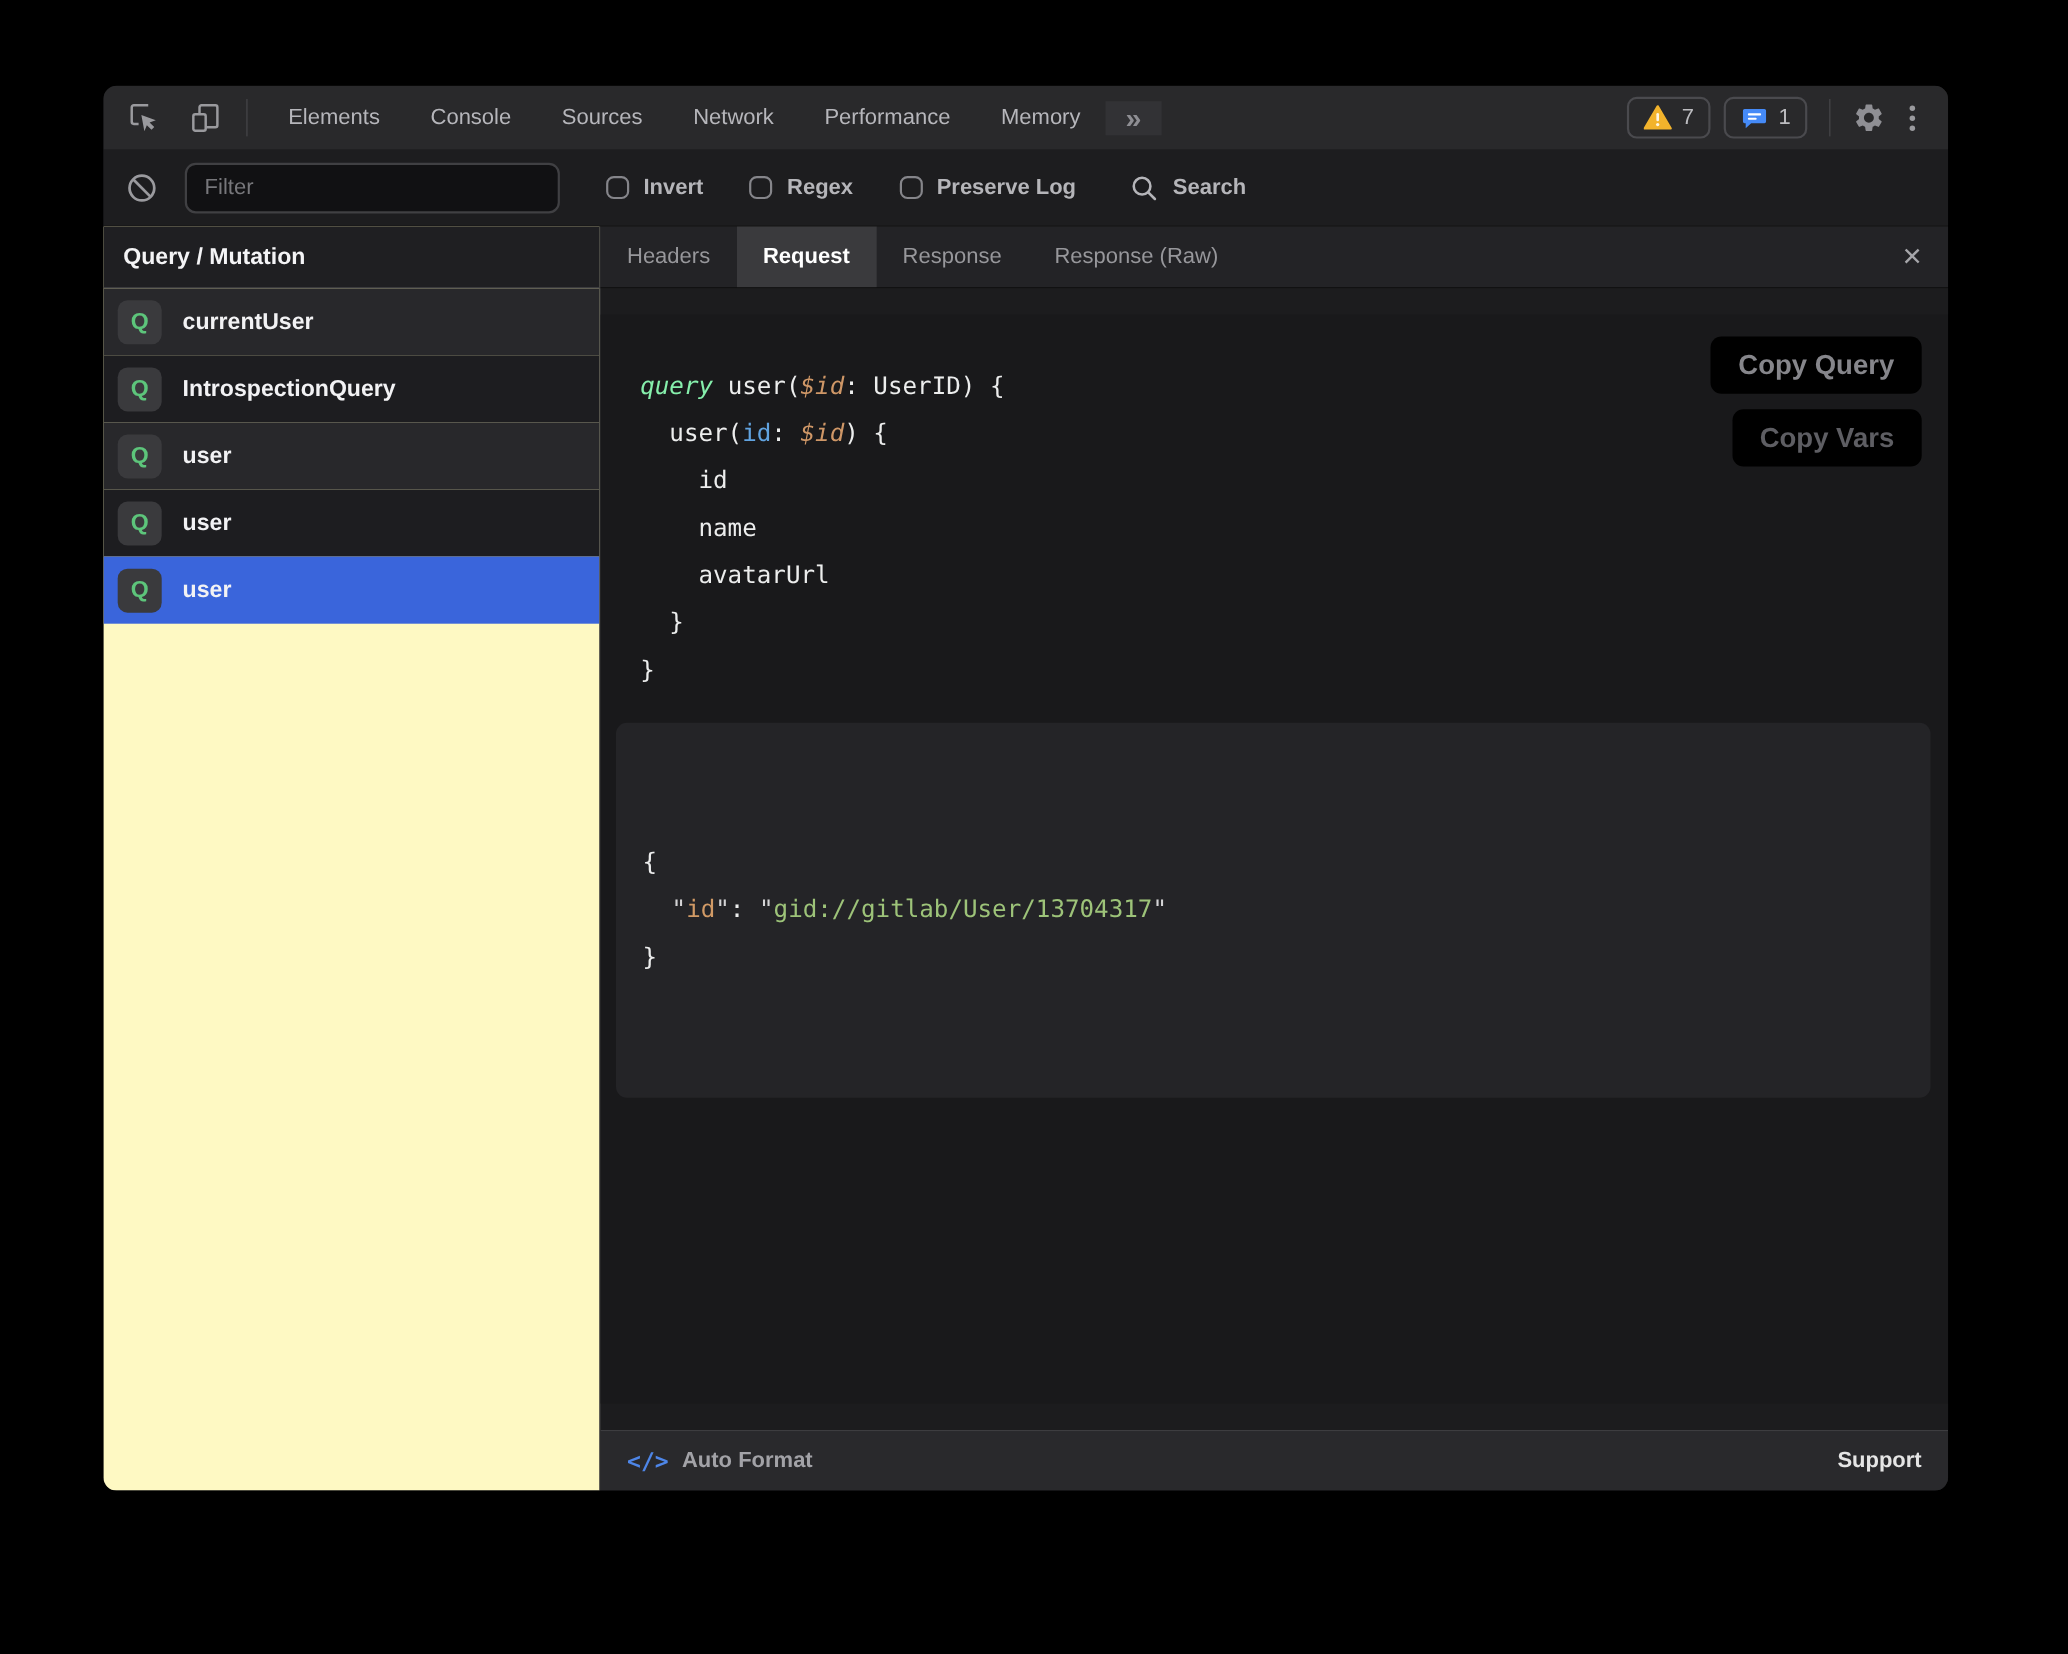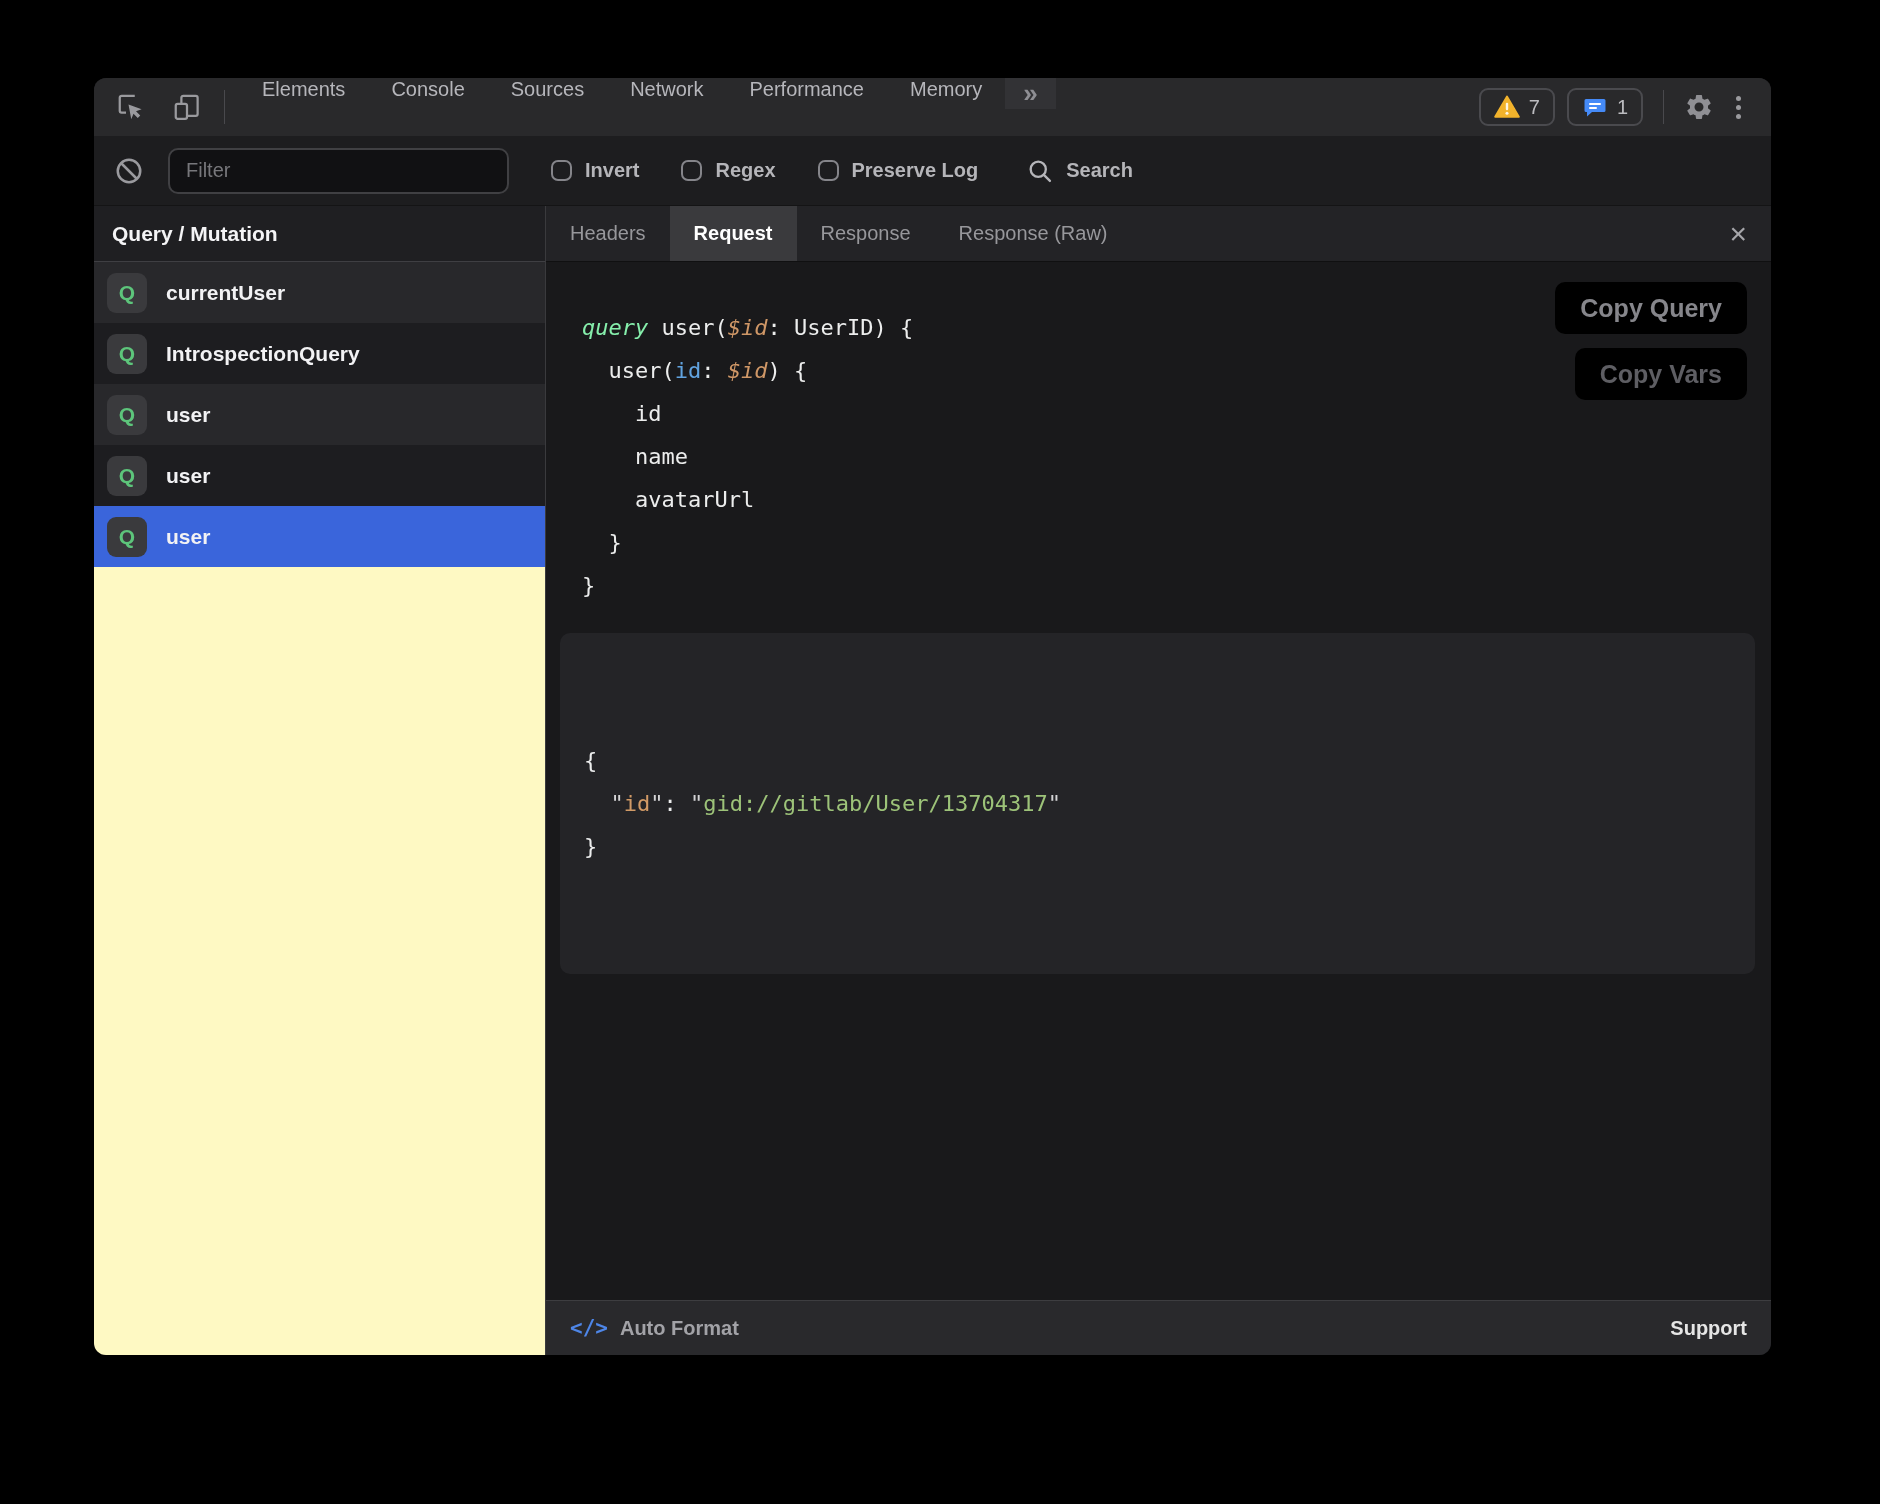--- a/index.html
+++ b/index.html
@@ -18,21 +18,21 @@
   .light.red{background:#ee6a5f;}
   .light.yellow{background:#f5bf4f;}
   .light.green{background:#61c554;}
   .title{position:absolute;left:0;right:0;text-align:center;color:#b9b8c0;font-size:20px;font-weight:700;}
 
   
   .toolbar{height:58px;flex:0 0 58px;background:#29292b;display:flex;align-items:stretch;}
   .tb-icons{display:flex;align-items:center;padding-left:22px;gap:26px;}
   .tb-icon{width:30px;height:30px;display:flex;align-items:center;justify-content:center;cursor:pointer;}
   .tb-sep{width:1px;background:#49494d;margin:12px 4px 12px 22px;}
-  .tabs{display:flex;align-items:flex-start;margin-left:10px;}
+  .tabs{display:flex;align-items:center;margin-left:10px;}
   .tab{display:flex;align-items:center;padding:0 23px;color:#b6b6bb;font-size:20px;cursor:pointer;}
   .tab.active{background:#030303;color:#ffffff;padding:0 28px;}
   .overflow-btn{display:flex;align-items:center;padding:0 18px;color:#8e8e93;font-size:26px;font-weight:700;
     background:#323235;cursor:pointer;}
   .tb-right{margin-left:auto;display:flex;align-items:center;gap:12px;padding-right:20px;}
   .badge-box{display:flex;align-items:center;gap:9px;border:2px solid #4a4a4e;border-radius:9px;
     height:38px;padding:0 13px;cursor:pointer;}
   .badge-count{color:#bcbcc0;font-size:20px;}
   .tb-sep2{width:1px;height:34px;background:#49494d;margin:0 8px;}
   .kebab{display:flex;flex-direction:column;gap:4px;padding:6px 10px;cursor:pointer;}
@@ -58,21 +58,21 @@
   .query-list{flex:1;overflow:hidden;}
   .qrow{height:61px;display:flex;align-items:center;padding-left:13px;cursor:pointer;}
   .qrow.odd{background:#28282b;}
   .qrow.even{background:#1d1d20;}
   .qrow.selected{background:#3a65db;}
   .qbadge{width:40px;height:40px;border-radius:9px;background:#3a3a3d;display:flex;align-items:center;
     justify-content:center;color:#5dc57b;font-size:21px;font-weight:800;flex:0 0 40px;}
   .qlabel{margin-left:19px;color:#f2f2f4;font-size:21px;font-weight:700;}
   .vdivider{width:1px;background:#3a3a3d;}
 
-  .rightcol{flex:1;display:flex;flex-direction:column;min-width:0;}
+  .rightcol{flex:1;display:flex;flex-direction:column;min-width:0;gap:24px;}
   .panel-tabs{height:56px;flex:0 0 56px;background:#232326;display:flex;align-items:stretch;
     border-bottom:1px solid #101011;position:relative;}
   .ptab{display:flex;align-items:center;padding:0 24px;color:#97979b;font-size:20px;cursor:pointer;}
   .ptab.active{background:#3a3a3d;color:#ffffff;font-weight:700;}
   .ptab-close{position:absolute;right:16px;top:0;bottom:0;display:flex;align-items:center;
     color:#a6a6aa;font-size:30px;cursor:pointer;padding:0 8px;}
 
   .panel-content{flex:1;background:#19191b;position:relative;overflow:hidden;}
   .code-block{padding:44px 36px 0 36px;font-family:"DejaVu Sans Mono",monospace;font-size:22px;
     line-height:43px;white-space:pre;color:#eceded;}

